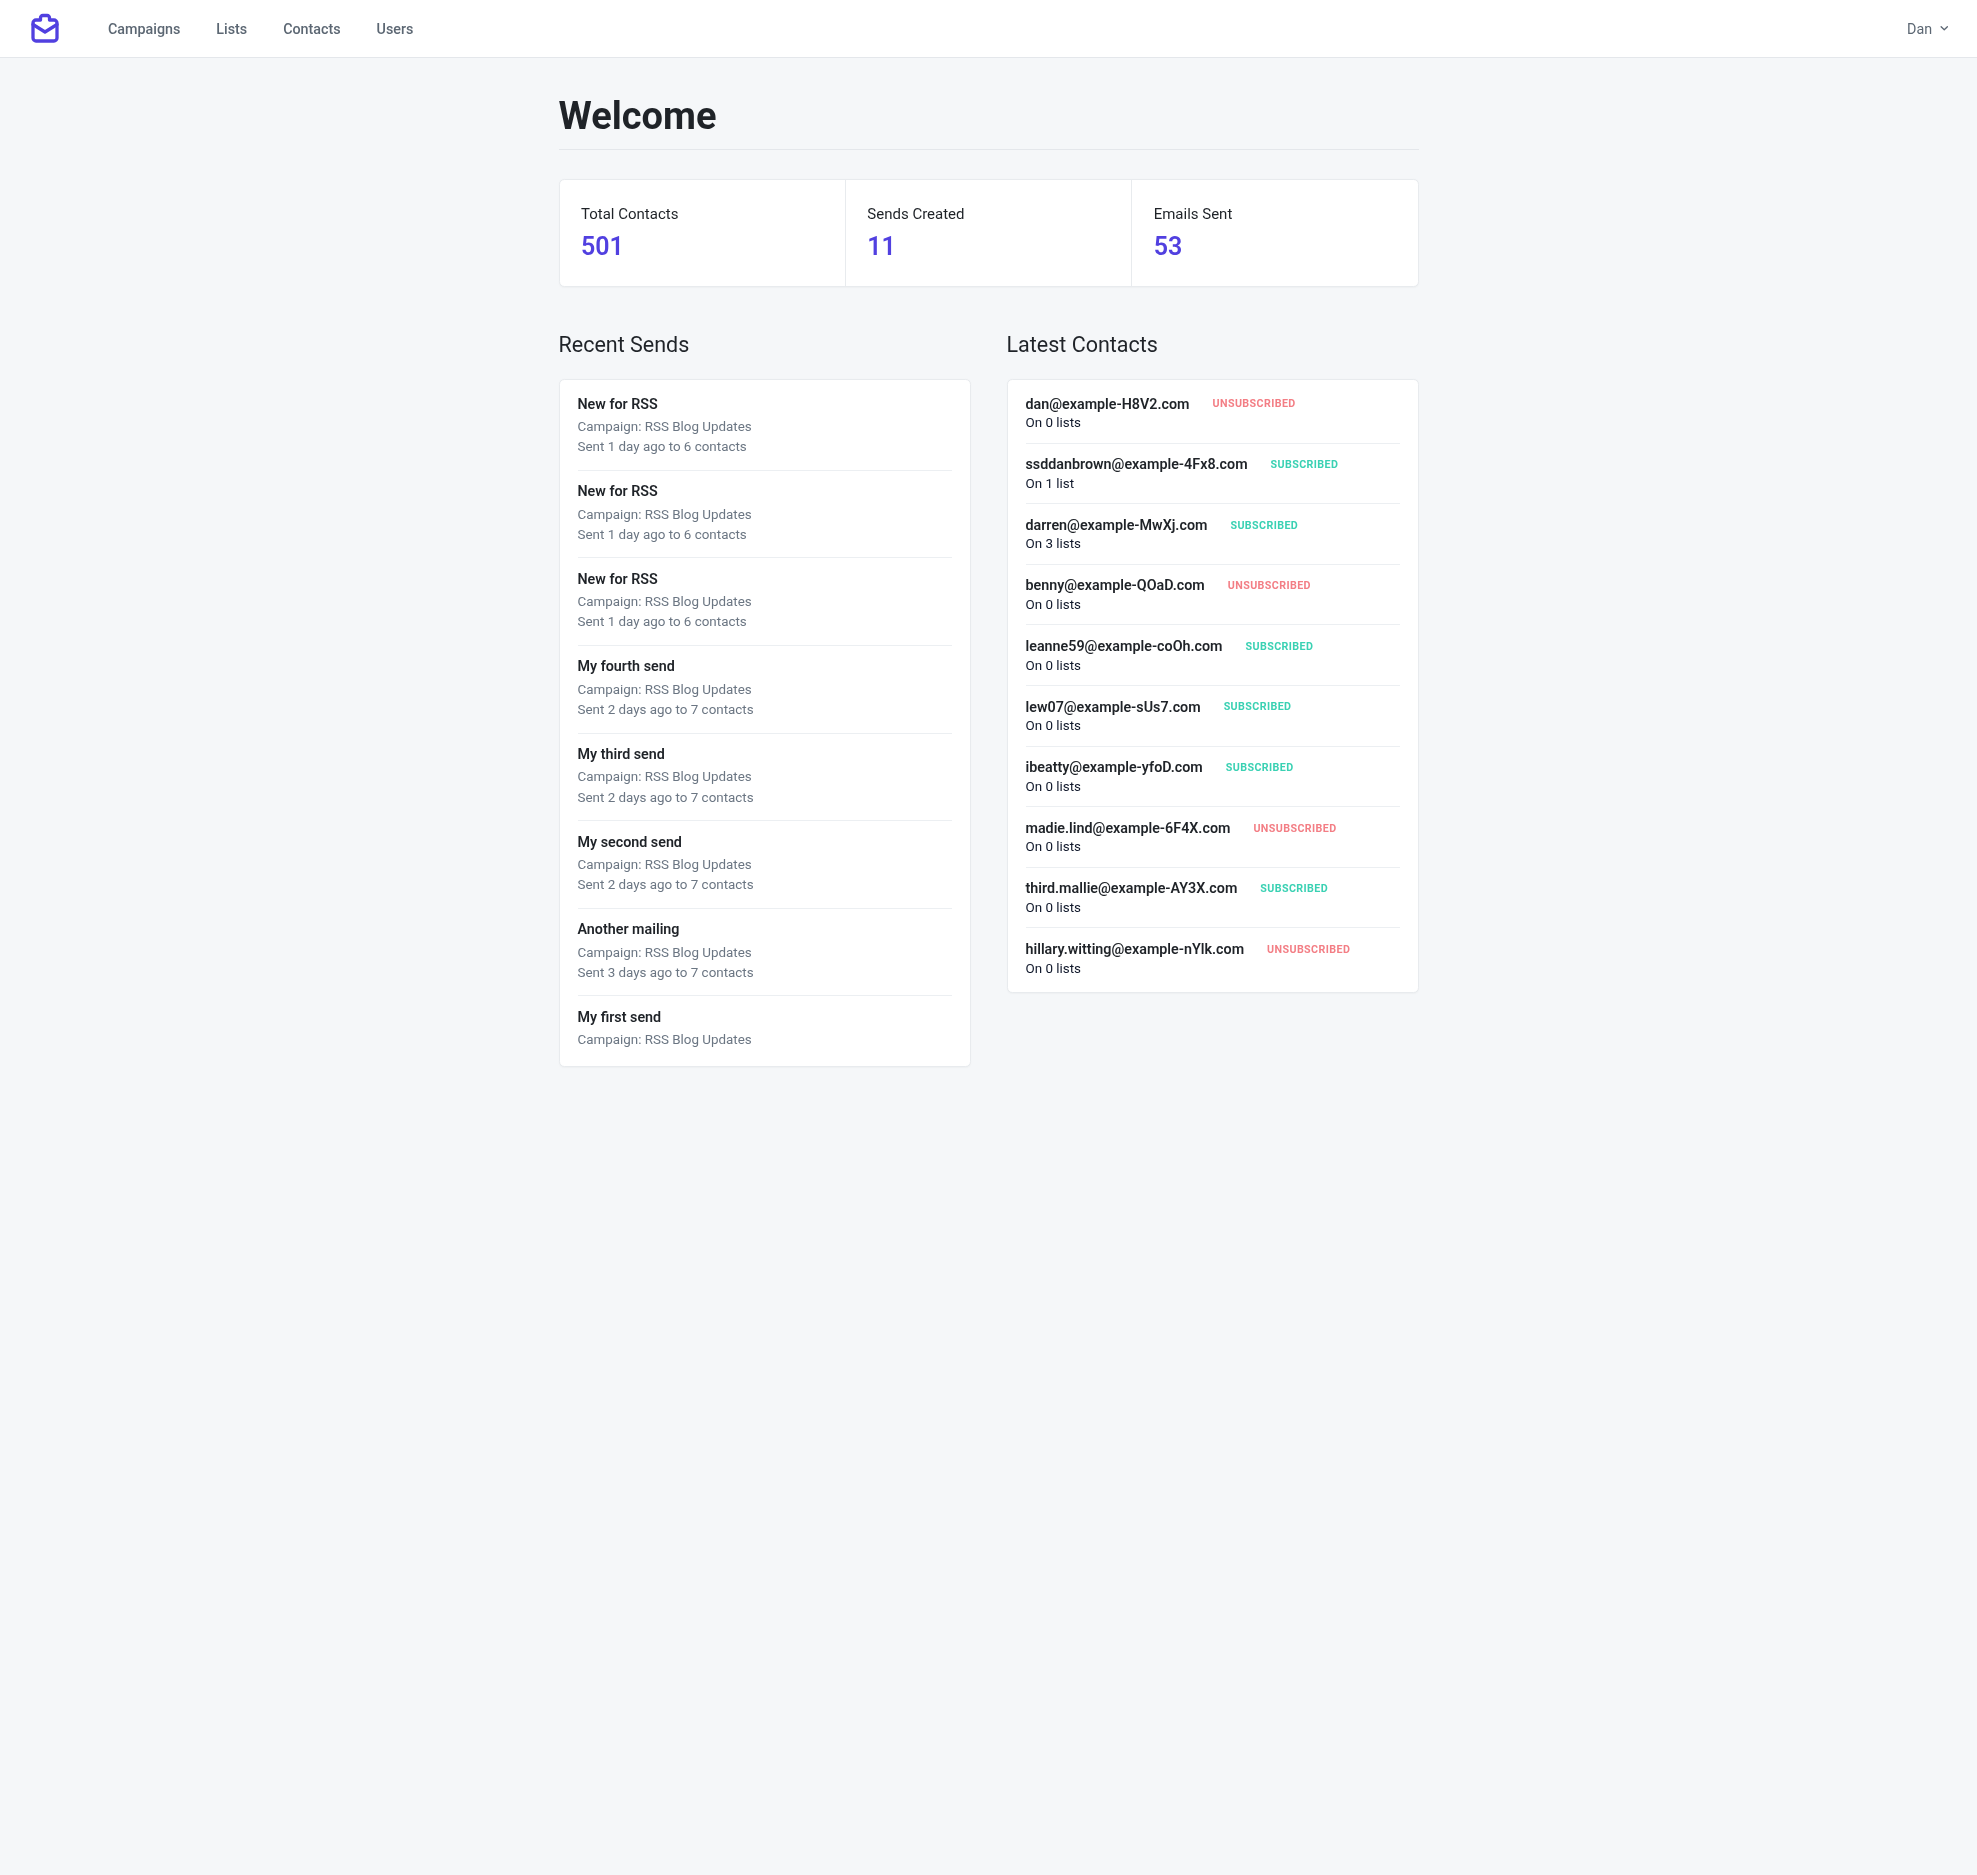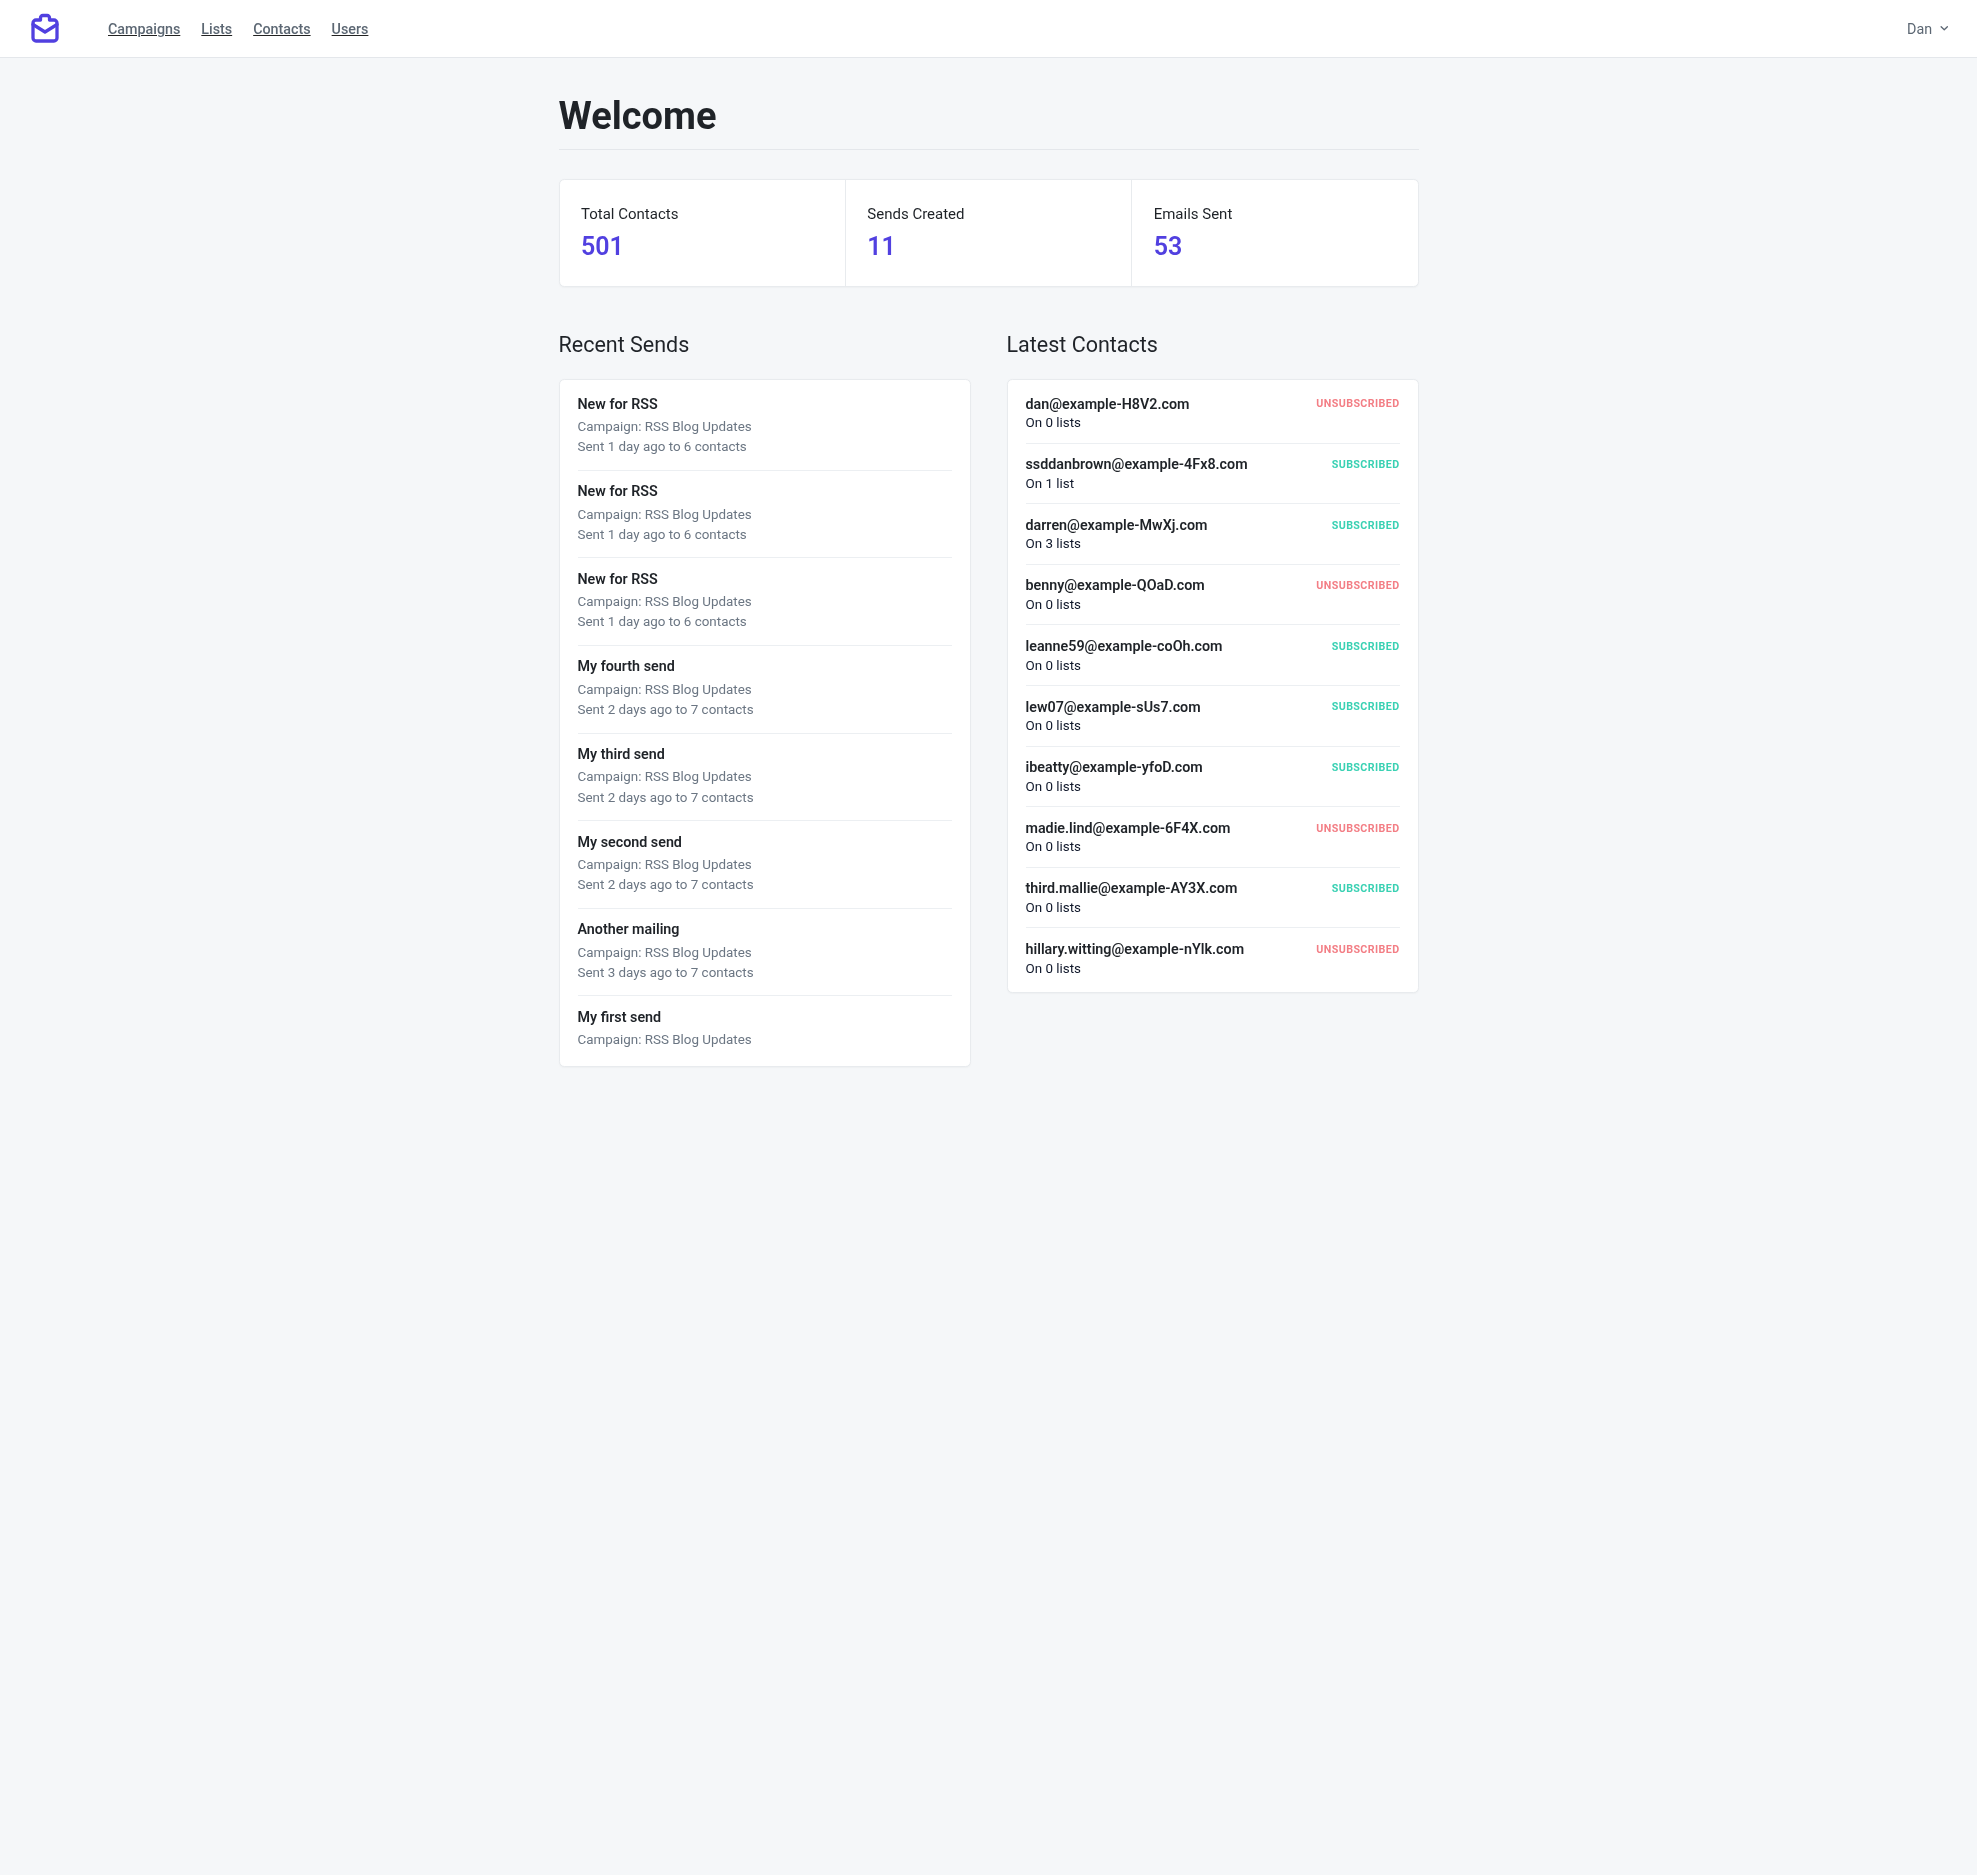--- a/index.html
+++ b/index.html
@@ -17,23 +17,22 @@
     align-items: center;
     padding: 0 27px;
   }
   .logo {
     margin-right: 45px;
     display: flex;
     align-items: center;
   }
   .nav {
     display: flex;
-    gap: 21px;
+    gap: 36px;
     flex: 1;
-    text-decoration: underline;
   }
   .nav-item {
     color: #5c6773;
     font-size: 14.3px;
     font-weight: 500;
     cursor: pointer;
     text-decoration: none;
   }
   .user-menu {
     display: flex;
@@ -119,21 +118,21 @@
   .send-sub {
     font-size: 13.4px;
     color: #6b7683;
     line-height: 1.5;
   }
   .contact-row {
     padding: 12.5px 0;
     border-bottom: 0.9px solid #eceff2;
     display: flex;
     align-items: flex-start;
-    justify-content: space-between;
+    justify-content: flex-start;
     gap: 23px;
   }
   .contact-row:last-child { border-bottom: none; }
   .contact-email {
     font-size: 14.3px;
     font-weight: 600;
     color: #1f2328;
     margin-bottom: 3.6px;
     word-break: break-all;
   }

